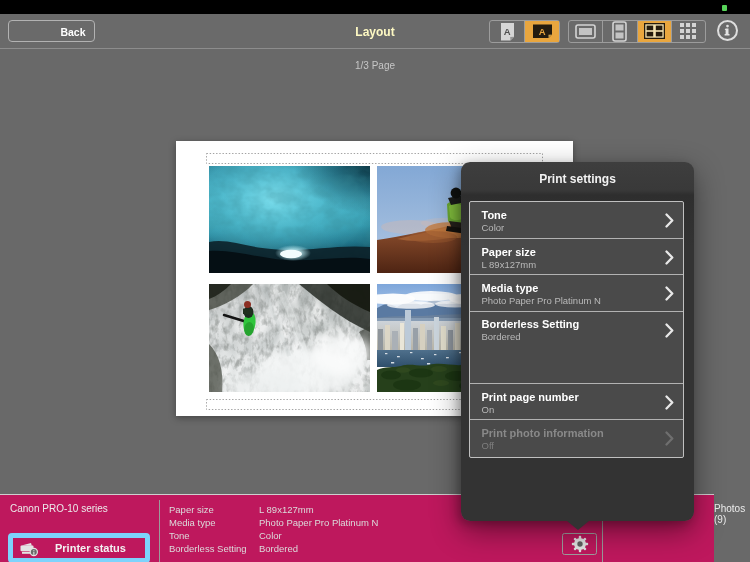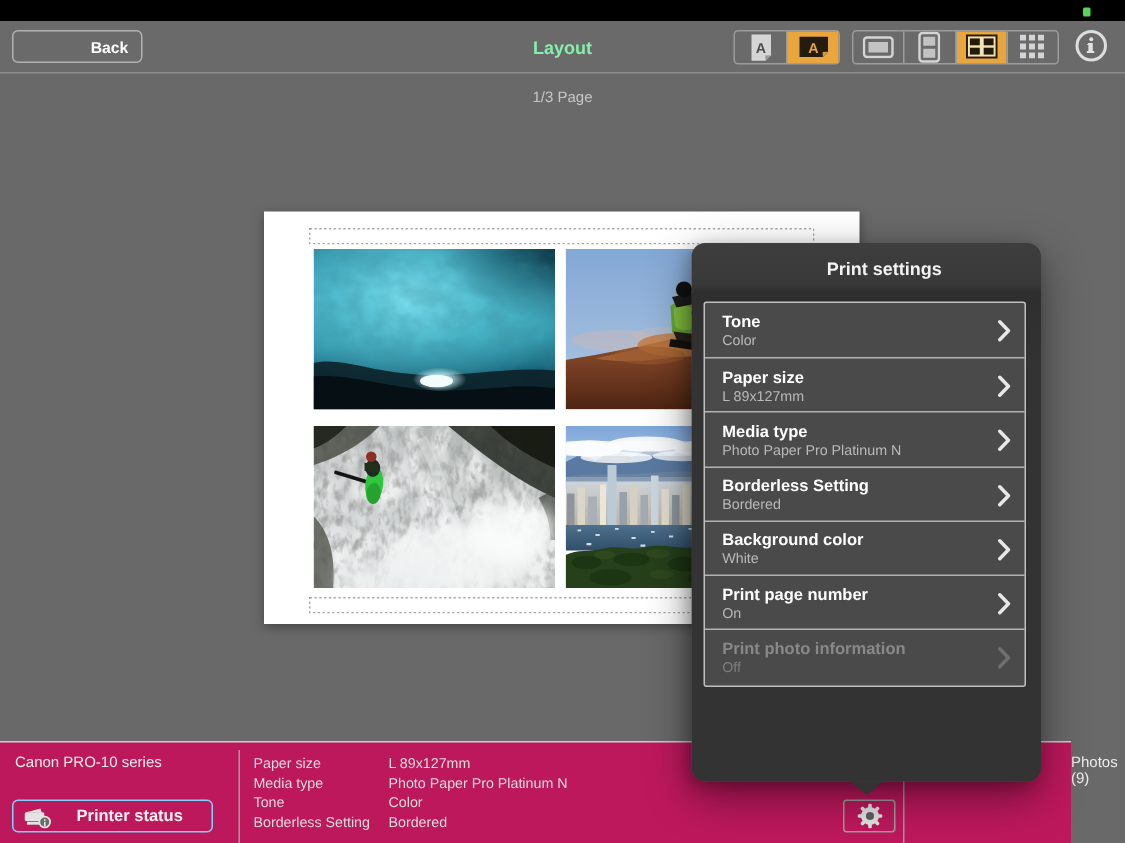--- a/index.html
+++ b/index.html
@@ -5,21 +5,21 @@
   html,body{margin:0;padding:0;}
   body{width:750px;height:562px;overflow:hidden;background:#696969;font-family:"Liberation Sans",sans-serif;}
   .abs{position:absolute;}
   #stage{position:relative;width:750px;height:562px;}
   
   #statusbar{left:0;top:0;width:750px;height:13.5px;background:#000;}
   #battery{left:722px;top:4.5px;width:5px;height:6.5px;background:#57d459;border-radius:1px;}
   
   #toolbar{left:0;top:13.5px;width:750px;height:34px;background:#6a6a6a;border-bottom:1px solid #8d8d8d;}
   #backbtn{left:8px;top:6px;width:42px;height:20px;border:1px solid #b2b2b2;border-radius:4px;color:#fff;font-weight:bold;font-size:10.5px;line-height:22px;text-align:center;padding-left:43px;}
-  #title{left:0;top:0;width:750px;height:33px;color:#86efac;font-weight:bold;font-size:12px;line-height:37.5px;text-align:center;}
+  #title{left:0;top:0;width:750px;height:33px;color:#fef9c3;font-weight:bold;font-size:12px;line-height:37.5px;text-align:center;}
   .seg{top:6px;height:21px;border:1px solid #9c9c9c;border-radius:3px;display:flex;}
   .seg .cell{height:21px;display:flex;align-items:center;justify-content:center;}
   .seg .cell + .cell{border-left:1px solid #9c9c9c;}
   .seg .sel{background:#e9a63e;}
   #seg1{left:489px;width:69px;}
   #seg1 .cell{width:34px;}
   #seg2{left:568px;width:136px;}
   #seg2 .cell{width:33.5px;}
   #infobtn{left:717px;top:6px;width:17px;height:17px;border:2px solid #dedede;border-radius:50%;}
   
@@ -32,33 +32,33 @@
   .ph{overflow:hidden;}
   #ph1{left:33px;top:25px;width:161px;height:107px;}
   #ph2{left:201px;top:25px;width:161px;height:107px;}
   #ph3{left:33px;top:143px;width:161px;height:108px;}
   #ph4{left:201px;top:143px;width:161px;height:108px;}
   
   #popover{left:461px;top:162px;width:233px;height:359px;border-radius:9px;
     background:linear-gradient(180deg,#3e3e3e 0px,#393939 28px,#2e2e2e 33px,#333333 85px,#333333 100%);
     box-shadow:0 10px 30px rgba(0,0,0,0.45), -3px 3px 10px rgba(0,0,0,0.22);}
   #poparrow{left:567px;top:521px;width:0;height:0;border-left:11px solid transparent;border-right:11px solid transparent;border-top:9px solid #333333;}
-  #poptitle{left:0;top:9.5px;width:233px;text-align:center;color:#f2f2f2;font-weight:bold;font-size:12px;padding-left:12px;}
+  #poptitle{left:0;top:9.5px;width:233px;text-align:center;color:#f2f2f2;font-weight:bold;font-size:12px;}
   #poplist{left:8px;top:39px;width:213px;height:255px;border:1.5px solid #c0c0c0;border-radius:2px;background:#4a4a4a;}
   .row{left:0;width:213px;height:36.2px;}
   .row .lab{position:absolute;left:11.5px;top:6.5px;font-size:11px;font-weight:bold;color:#fff;}
   .row .val{position:absolute;left:11.5px;top:19.5px;font-size:9.5px;color:#b9b9b9;}
   .row .chev{position:absolute;right:9px;top:11px;}
   .row + .row{border-top:1px solid #b2b2b2;}
   .row.dis .lab{color:#898989;}
   .row.dis .val{color:#7e7e7e;}
   
   #bottombar{left:0;top:494px;width:714px;height:68px;background:#be185d;border-top:1.5px solid #cfcfcf;}
   #devname{left:10px;top:8px;color:#ececec;font-size:10px;}
-  #pstatus{left:8px;top:38px;width:132px;height:20px;border:1px solid #7dd3fc;border-radius:4px;}
+  #pstatus{left:8px;top:38px;width:132px;height:20px;border:5px solid #7dd3fc;border-radius:4px;}
   #pstatus .txt{position:absolute;left:42px;top:3.5px;font-size:11px;font-weight:bold;color:#f2f2f2;}
   #vsep1{left:159px;top:5px;width:1px;height:63px;background:#9b9b9b;}
   .tbl{font-size:9.5px;color:#dcdcdc;}
   #vsep2{left:602px;top:6px;width:1px;height:62px;background:#9b9b9b;}
   #photosn{left:694px;top:8px;color:#ececec;font-size:10px;padding-left:20px;}
   #gearbtn{left:562px;top:38px;width:33px;height:20px;border:1px solid #9e9e9e;border-radius:2.5px;display:flex;align-items:center;justify-content:center;}
   #printbtn{left:610px;top:39px;width:137px;height:20px;border-radius:3px;background:linear-gradient(180deg,#d8d8d8,#c6c6c6);color:#111;font-weight:bold;font-size:11px;line-height:20px;text-align:center;padding-right:6px;box-sizing:border-box;}
 </style>
 </head>
 <body>
@@ -432,27 +432,20 @@
             <path d="M1.5,1.5 L7.3,7.5 L1.5,13.5" stroke="#e8e8e8" stroke-width="2.3" fill="none" stroke-linecap="round" stroke-linejoin="round"></path>
           </svg>
       </div>
       <div class="abs row" style="top:108.6px;">
         <div class="lab">Borderless Setting</div>
           <div class="val">Bordered</div>
         <svg class="chev" width="9" height="15" viewBox="0 0 9 15">
             <path d="M1.5,1.5 L7.3,7.5 L1.5,13.5" stroke="#e8e8e8" stroke-width="2.3" fill="none" stroke-linecap="round" stroke-linejoin="round"></path>
           </svg>
       </div>
-      <div class="abs row" style="top:144.8px;">
-        <div class="lab">Background color</div>
-          <div class="val">White</div>
-        <svg class="chev" width="9" height="15" viewBox="0 0 9 15">
-            <path d="M1.5,1.5 L7.3,7.5 L1.5,13.5" stroke="#e8e8e8" stroke-width="2.3" fill="none" stroke-linecap="round" stroke-linejoin="round"></path>
-          </svg>
-      </div>
       <div class="abs row" style="top:181px;">
         <div class="lab">Print page number</div>
           <div class="val">On</div>
         <svg class="chev" width="9" height="15" viewBox="0 0 9 15">
             <path d="M1.5,1.5 L7.3,7.5 L1.5,13.5" stroke="#e8e8e8" stroke-width="2.3" fill="none" stroke-linecap="round" stroke-linejoin="round"></path>
           </svg>
       </div>
       <div class="abs row dis" style="top:217.2px;">
         <div class="lab">Print photo information</div>
           <div class="val">Off</div>

